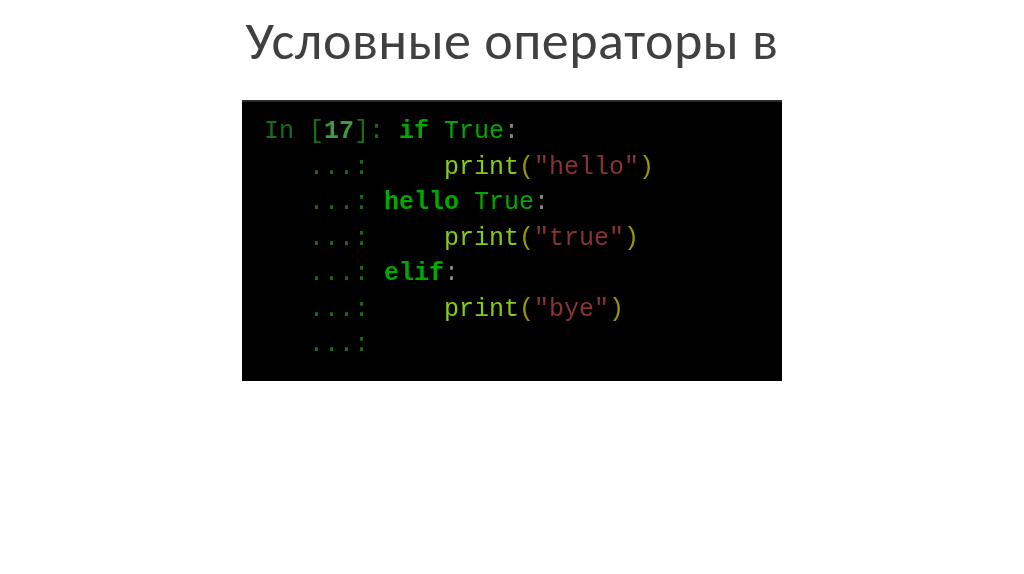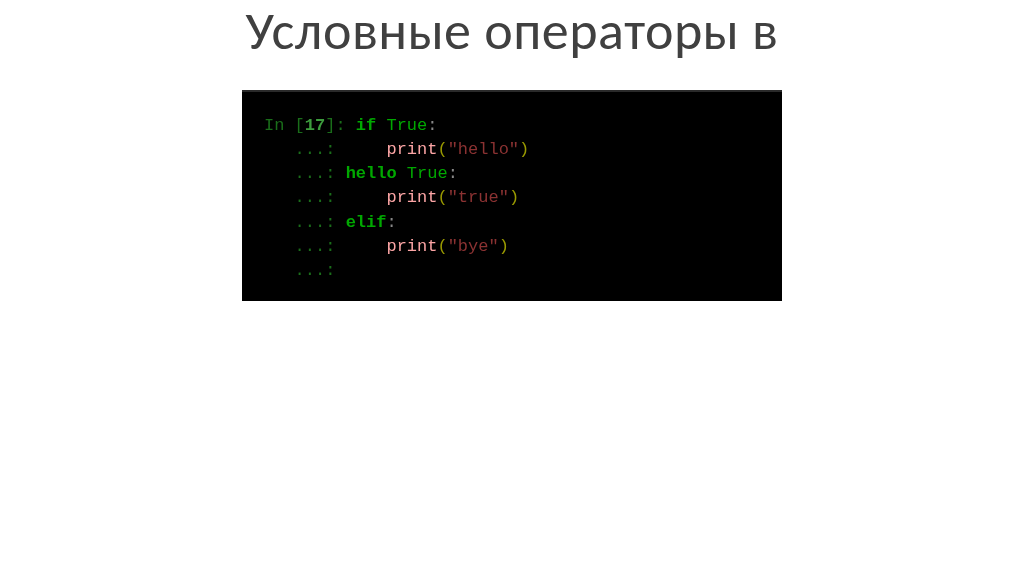--- a/index.html
+++ b/index.html
@@ -14,30 +14,31 @@
       font-family: Calibri, Arial, sans-serif;
       display: flex;
       flex-direction: column;
       align-items: center;
     }
     .slide-title {
       font-size: 54px;
       font-weight: 300;
       color: #404040;
       text-align: center;
+      margin-top: 10px;
       line-height: 1.15;
       letter-spacing: 0.5px;
     }
     .code-block {
       background: #000000;
       width: 540px;
       margin-top: 28px;
-      padding: 22px 22px 18px 22px;
+      padding: 12px 22px 18px 22px;
       font-family: 'Courier New', Consolas, monospace;
-      font-size: 17px;
+      font-size: 25px;
       line-height: 1.42;
       border-top: 2px solid #2a2a2a;
     }
     .code-line {
       white-space: pre;
     }
     .prompt-in {
       color: #1a6e1a;
     }
     .prompt-num {
@@ -48,21 +49,21 @@
       color: #1a6e1a;
     }
     .keyword {
       color: #00a800;
       font-weight: bold;
     }
     .builtin {
       color: #00a800;
     }
     .func {
-      color: #fca5a5;
+      color: #84cc16;
       margin-top: 28px;
     }
     .paren {
       color: #999900;
     }
     .string {
       color: #8b3232;
     }
     .colon {
       color: #888888;

